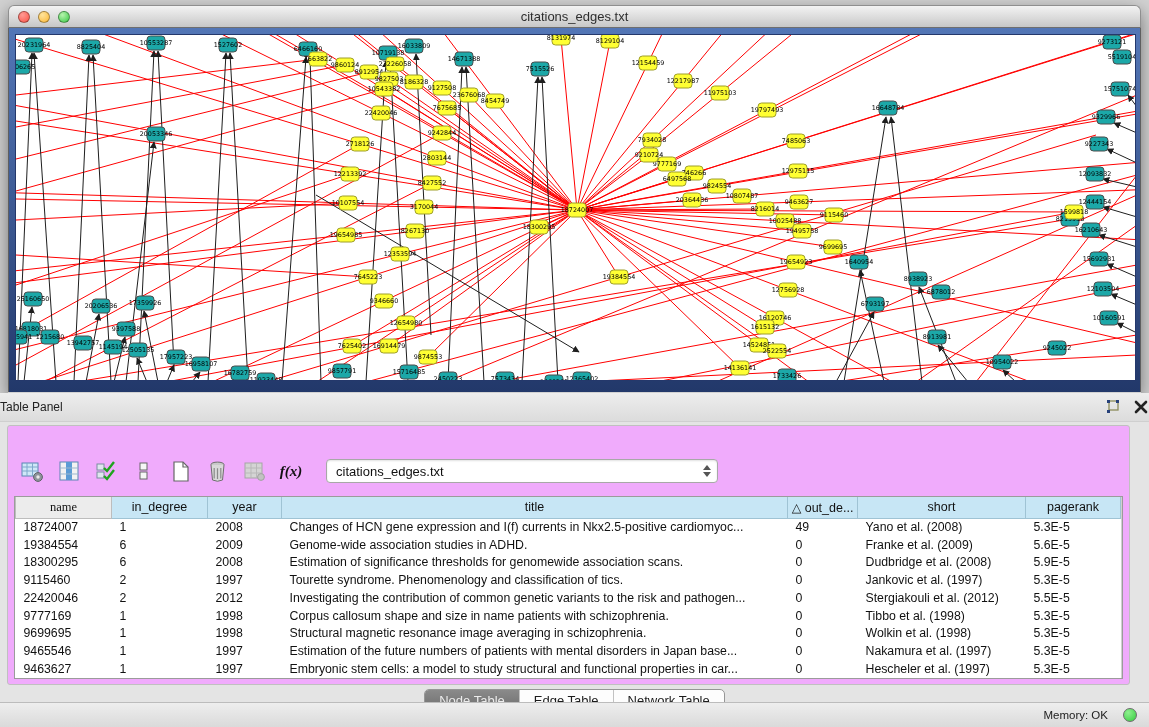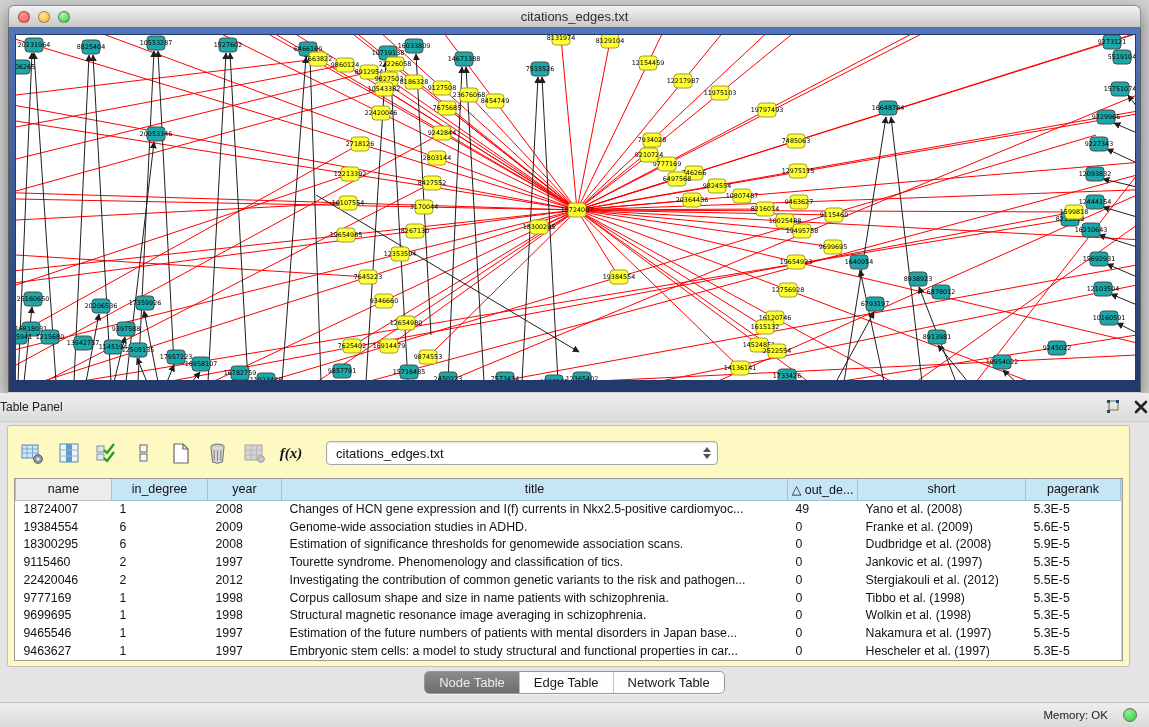--- a/index.html
+++ b/index.html
@@ -31,41 +31,41 @@
   
   #bottom { position:absolute; left:0; top:393px; width:1149px; height:334px;
     background:#e4e4e4; }
   .panel-header { height:29px; display:flex; align-items:center; padding:0 0;
     background:linear-gradient(#ededed,#dcdcdc); border-bottom:1px solid #cfcfcf; }
   .panel-title { font-size:12px; color:#222; }
   .panel-header-right { margin-left:auto; display:flex; gap:12px; align-items:center; }
   .ph-icon { width:16px; height:16px; cursor:pointer; }
 
   .inner-box { margin:3px 19px 0 7px; border:1px solid #c0c0c0; border-radius:3px;
-    background:#fef9c3; padding:6px 6px 5px 6px; }
+    background:#f0abfc; padding:24px 6px 5px 6px; }
   .toolbar { height:42px; display:flex; align-items:center; gap:13px; padding:0 6px; }
   .tb-icon { width:24px; height:24px; display:flex; align-items:center;
     justify-content:center; cursor:pointer; }
   .combo { margin-left:10px; width:392px; height:24px; background:#fff;
     border:1px solid #a8a8a8; border-radius:4px; display:flex; align-items:center;
     padding:0 6px 0 9px; font-size:13px; color:#111; cursor:pointer;
     box-shadow:inset 0 1px 2px rgba(0,0,0,.12); }
   .combo-arrows { margin-left:auto; display:flex; flex-direction:column; gap:2px; }
   .combo-arrows i { width:0; height:0; border-left:4px solid transparent;
     border-right:4px solid transparent; display:block; }
   .combo-arrows .up { border-bottom:5px solid #555; }
   .combo-arrows .dn { border-top:5px solid #555; }
 
   .table-wrap { margin-top:4px; height:183px; background:#fff;
     border:1px solid #9b9b9b; display:flex; overflow:hidden; }
   table { border-collapse:collapse; table-layout:fixed; width:1105px; }
   th { height:21px; font-weight:normal; font-size:12.5px; color:#111;
     background:#c7e6f5; border:1px solid #9fc3d4; border-top:none; text-align:center;
     overflow:hidden; white-space:nowrap; cursor:pointer; }
-  th.gray { background:#ececec; border-color:#bdbdbd; }
+  th.gray { background:#ececec; border-color:#bdbdbd;font-family:Liberation Serif, serif; }
   td { height:16px; font-size:12.3px; color:#111; padding:0 4px 0 8px;
     white-space:nowrap; overflow:hidden; }
   .vscroll { width:16px; background:#fafafa; border-left:1px solid #d0d0d0;
     position:relative; }
   .vthumb { position:absolute; top:2px; left:2px; width:11px; height:38px;
     border-radius:6px; background:linear-gradient(90deg,#c9c9c9,#a9a9a9);
     border:1px solid #9a9a9a; cursor:pointer; }
 
   .tabbar { height:31px; display:flex; align-items:center; justify-content:center; }
   .seg { display:inline-flex; border:1px solid #969696; border-radius:5px;

